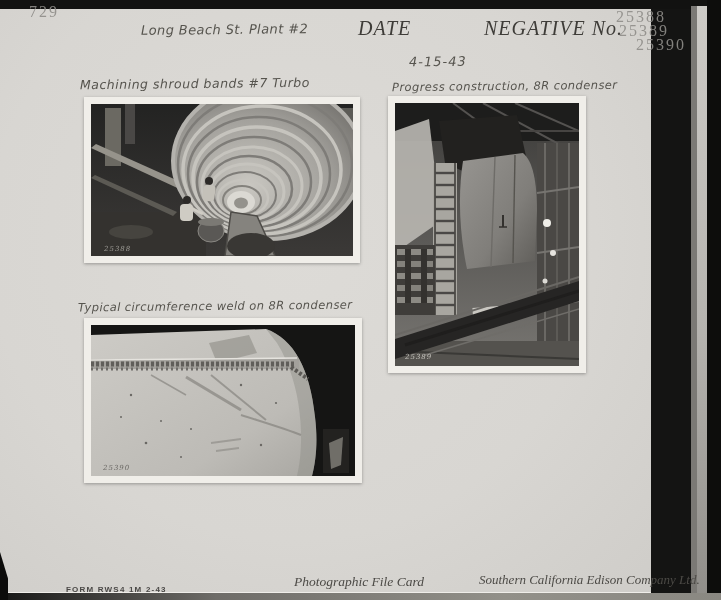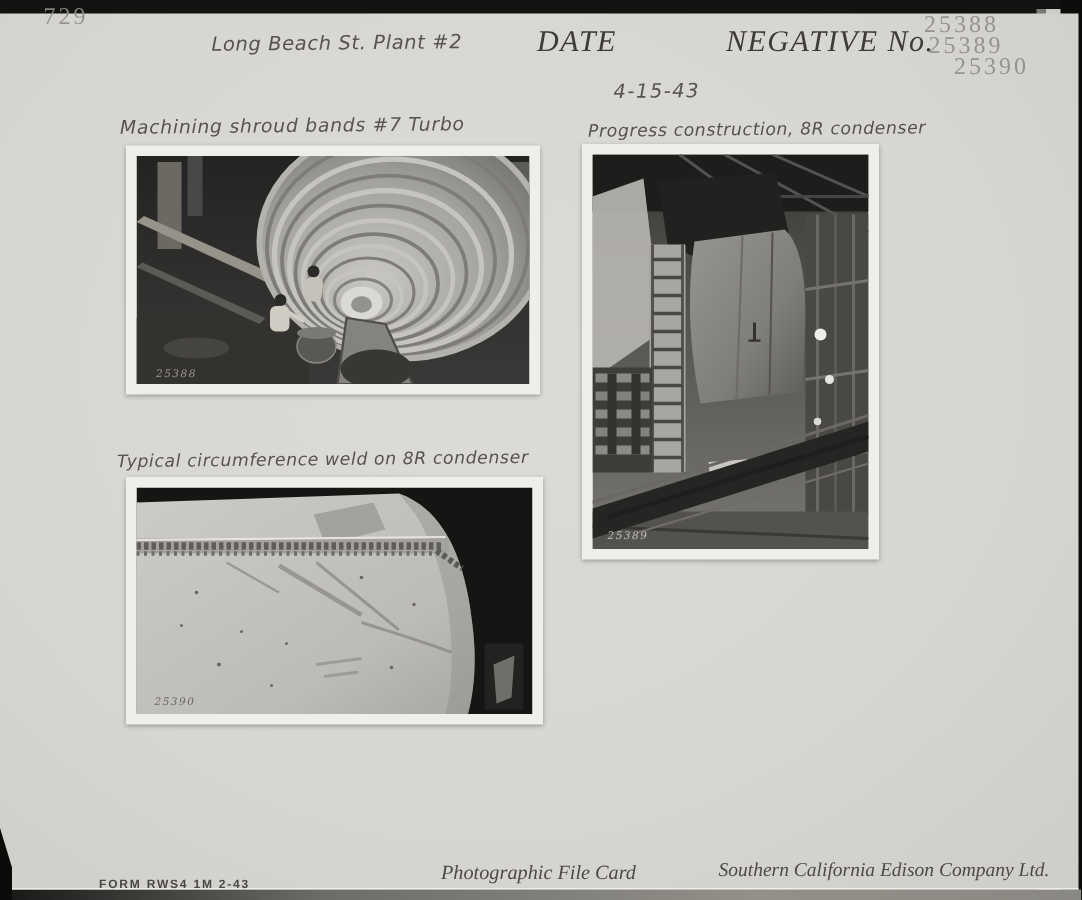--- a/index.html
+++ b/index.html
@@ -9,21 +9,21 @@
   .mat-top{position:absolute;left:0;top:0;width:721px;height:9px;background:#121211;}
   .mat-right{position:absolute;left:707px;top:0;width:14px;height:600px;background:#0d0d0c;}
   .gap-band{position:absolute;left:691px;top:6px;width:6px;height:594px;background:#7b7975;}
   .under-sliver{position:absolute;left:697px;top:6px;width:11px;height:594px;
                 background:linear-gradient(180deg,#cdcbc7 0%,#b5b3af 55%,#8f8d89 100%);}
   .mat-bottom{position:absolute;left:0;top:593px;width:721px;height:7px;
               background:linear-gradient(90deg,#171716 0%,#6e6c68 30%,#929089 70%,#8a8882 100%);}
   .corner-wedge{position:absolute;left:0;top:552px;width:8px;height:48px;background:#0b0b0a;
                 clip-path:polygon(0 0,100% 55%,100% 100%,0 100%);}
   
-  .card{position:absolute;left:0;top:9px;width:719px;height:584px;background:#d9d7d3;
+  .card{position:absolute;left:0;top:9px;width:651px;height:584px;background:#d9d7d3;
         background:radial-gradient(ellipse at 45% 40%,#dddbd7 0%,#d8d6d2 60%,#cfcdc9 100%);
         box-shadow:inset 0 -1px 0 #efede9;}
   .plabel{position:absolute;color:#3e3c38;font-family:"Liberation Serif",serif;}
   .roman{font-size:22px;letter-spacing:1px;}
   .ital{font-size:20px;font-style:italic;letter-spacing:1px;}
   .hand{position:absolute;font-family:"DejaVu Sans",sans-serif;font-style:italic;
         color:#56544e;transform:rotate(-0.6deg);white-space:nowrap;}
   .stamp{position:absolute;font-family:"Liberation Serif",serif;color:#8f8d89;
          letter-spacing:2px;opacity:.9;white-space:nowrap;}
   .photo-frame{position:absolute;background:#f0eee9;padding:7px;

